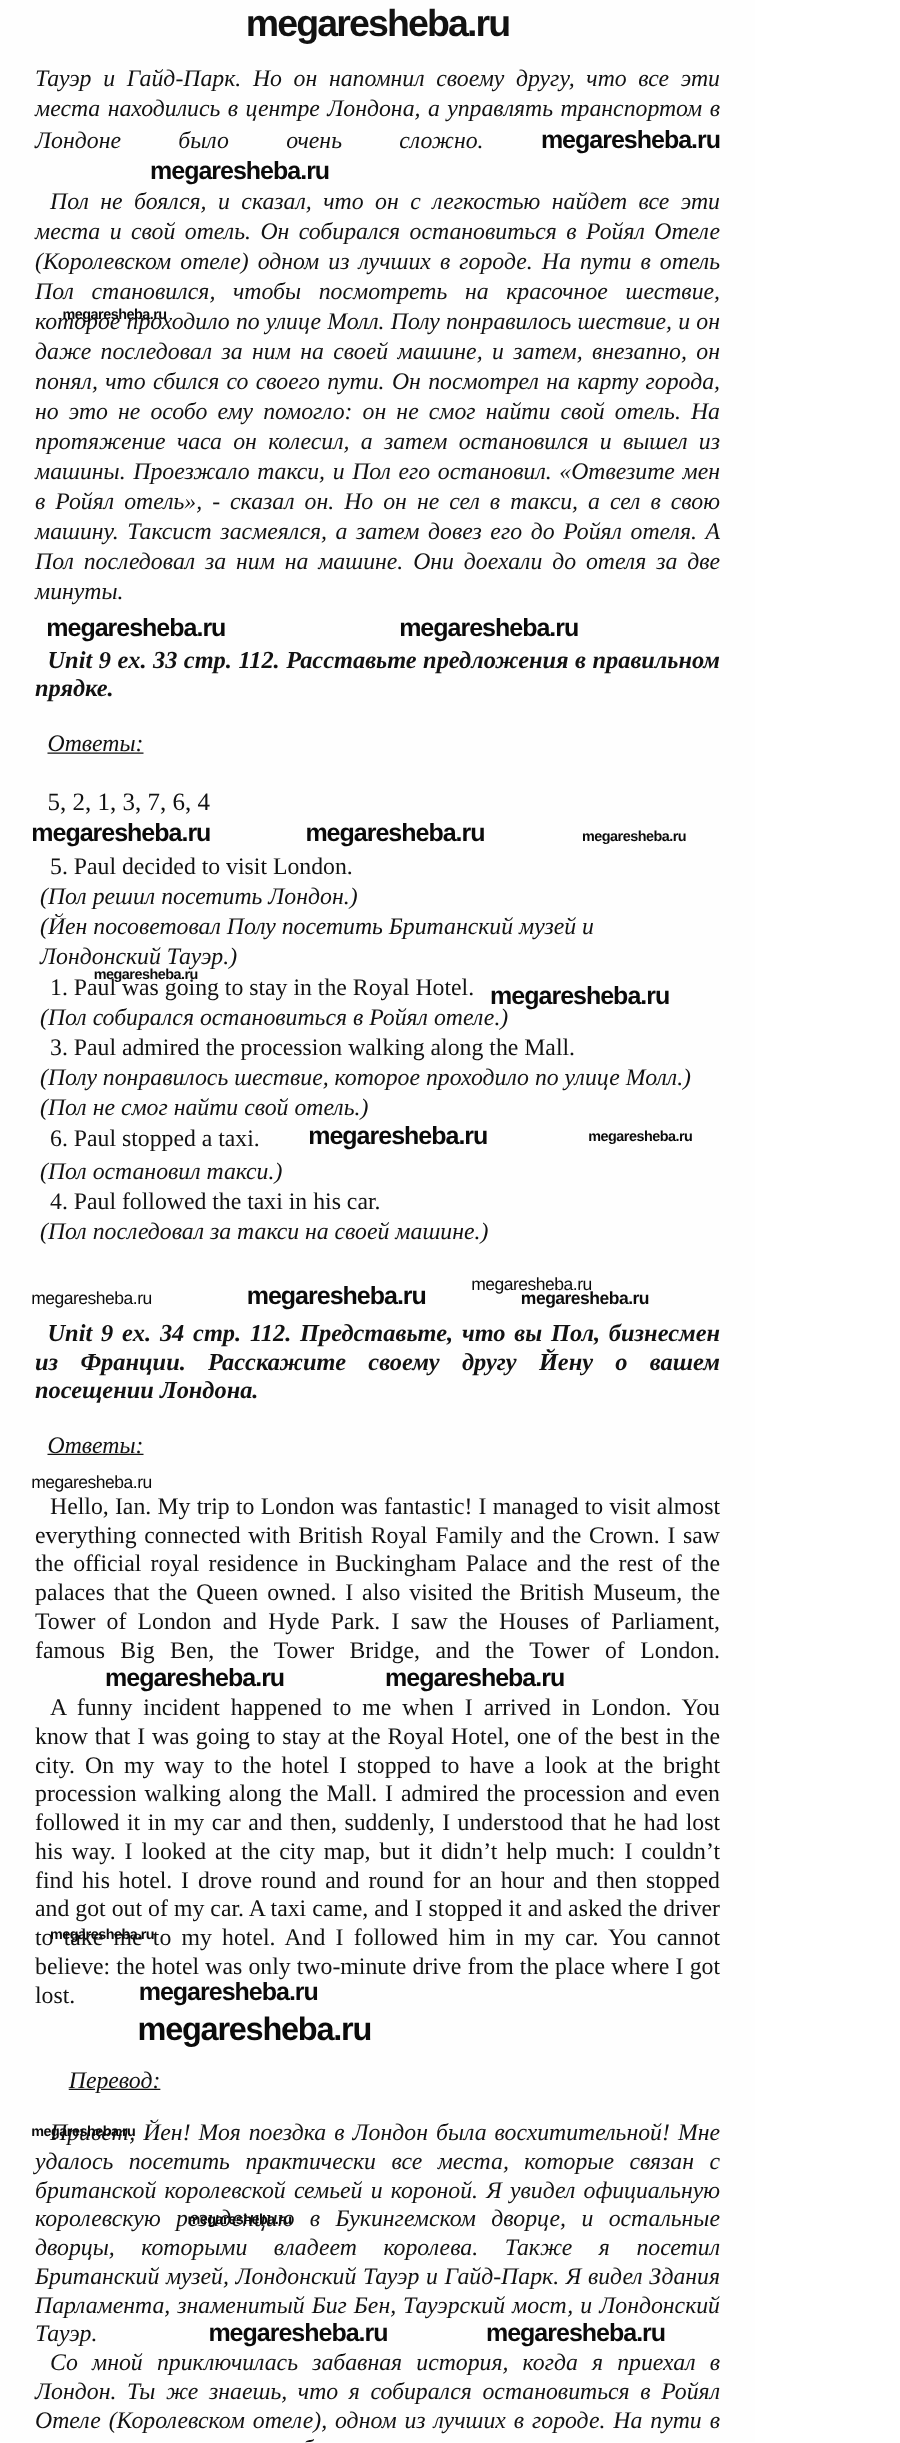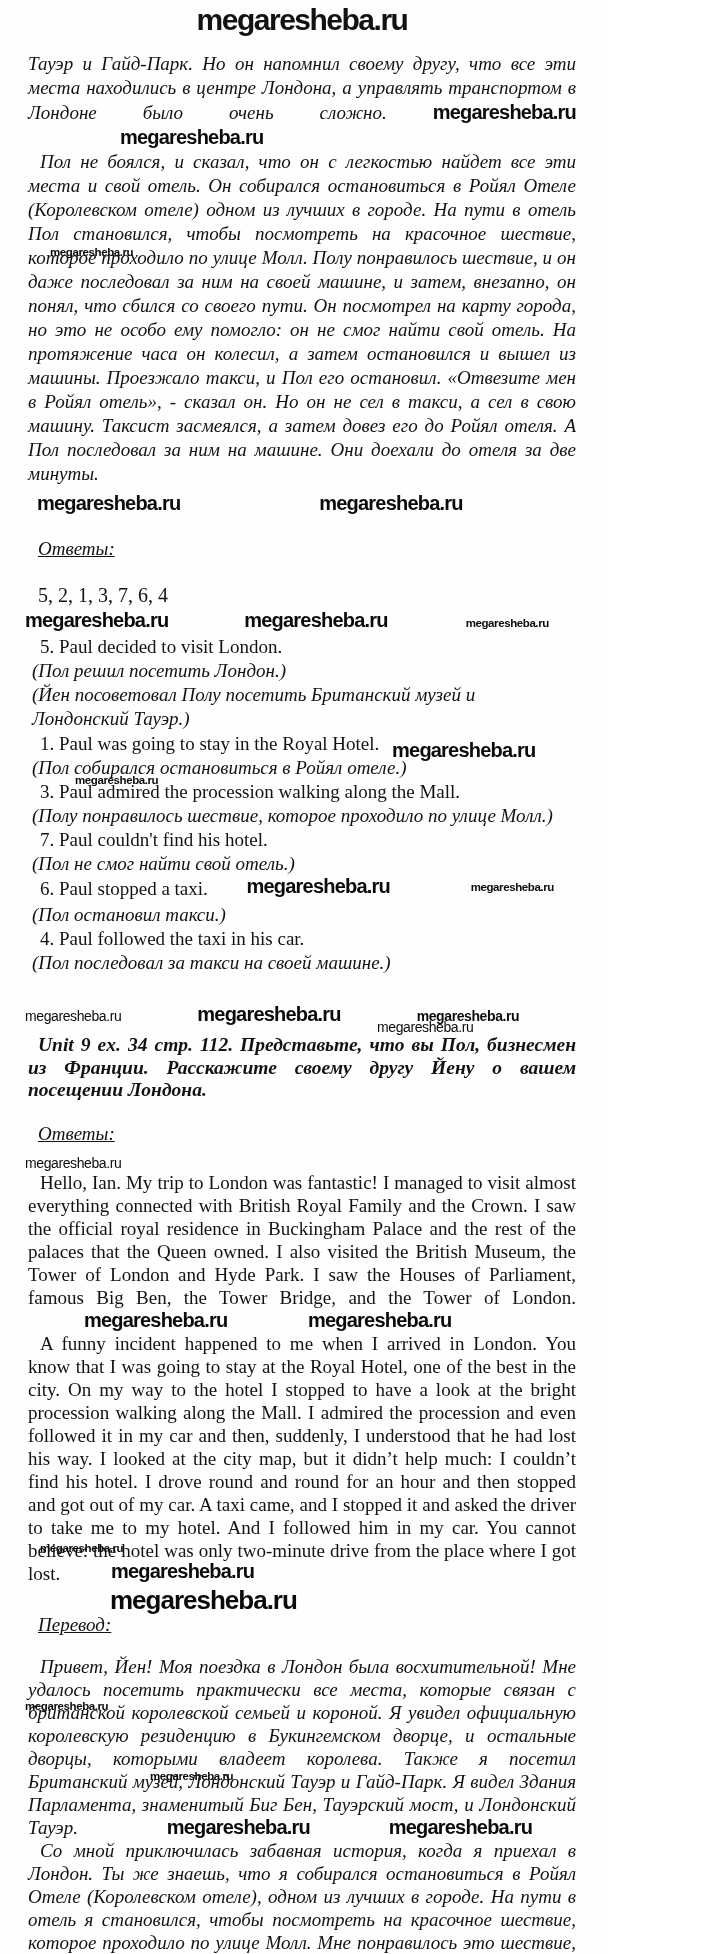--- a/index.html
+++ b/index.html
@@ -88,21 +88,21 @@
   }
   .order-line {
     margin:22px 0 0 10px;
     font-size:20px;
     line-height:24px;
   }
   .list { margin:0 0 0 4px; }
   .list p { margin:0; font-size:19px; line-height:24px; }
   .list .en { text-indent:8px; }
   .list .ru { font-style:italic; }
-  .translation-line { margin:0; font-size:19px; line-height:24px; }
+  .translation-line { margin:17px; font-size:19px; line-height:24px; }
   .rel { position:relative; }
 </style>
 </head>
 <body>
 
 <div class="page">
 
   <div class="site-header">megaresheba.ru</div>
 
   <p class="para italic p1">
@@ -111,20 +111,21 @@
     <span class="wm wm-lg" style="margin-left:92px;">megaresheba.ru</span>
   </p>
 
   <p class="para italic indent">Пол не боялся, и сказал, что он с легкостью найдет все эти места и свой отель. Он собирался остановиться в Ройял Отеле (Королевском отеле) одном из лучших в городе. На пути в отель Пол становился, чтобы посмотреть на красочное шествие, которое проходило по улице Молл. Полу понравилось шествие, и он даже последовал за ним на своей машине, и затем, внезапно, он понял, что сбился со своего пути. Он посмотрел на карту города, но это не особо ему помогло: он не смог найти свой отель. На протяжение часа он колесил, а затем остановился и вышел из машины. Проезжало такси, и Пол его остановил. «Отвезите мен в Ройял отель», - сказал он. Но он не сел в такси, а сел в свою машину. Таксист засмеялся, а затем довез его до Ройял отеля. А Пол последовал за ним на машине. Они доехали до отеля за две минуты.</p>
 
   <div class="wm-row row-a">
     <span class="wm wm-lg" style="margin-left:-3px;">megaresheba.ru</span>
     <span class="wm wm-lg" style="margin-left:135px;">megaresheba.ru</span>
   </div>
 
+  <p class="h-ex h-33">Unit 9 ex. 33 стр. 112. Расставьте предложения в правильном прядке.</p>
 
   <p class="answers-line answers-1">
     <span class="answers-label">Ответы:</span>
   </p>
 
   <p class="order-line">5, 2, 1, 3, 7, 6, 4</p>
 
   <div class="wm-row row-b">
     <span class="wm wm-lg" style="margin-left:-3px;">megaresheba.ru</span>
     <span class="wm wm-lg" style="margin-left:72px;">megaresheba.ru</span>
@@ -135,21 +136,20 @@
     <p class="en">5. Paul decided to visit London.</p>
     <p class="ru">(Пол решил посетить Лондон.)</p>
     <p class="ru">(Йен посоветовал Полу посетить Британский музей и Лондонский Тауэр.)</p>
     <p class="en">
       <span>1. Paul was going to stay in the Royal Hotel.</span>
       <span class="wm wm-lg rel" style="margin-left:8px; top:7px;">megaresheba.ru</span>
     </p>
     <p class="ru">(Пол собирался остановиться в Ройял отеле.)</p>
     <p class="en">3. Paul admired the procession walking along the Mall.</p>
     <p class="ru">(Полу понравилось шествие, которое проходило по улице Молл.)</p>
-    <p class="en">7. Paul couldn't find his hotel.</p>
     <p class="ru">(Пол не смог найти свой отель.)</p>
     <p class="en">
       <span>6. Paul stopped a taxi.</span>
       <span class="wm wm-lg rel" style="margin-left:34px; top:-2px;">megaresheba.ru</span>
       <span class="wm wm-sm rel" style="margin-left:76px; top:-4px;">megaresheba.ru</span>
     </p>
     <p class="ru">(Пол остановил такси.)</p>
     <p class="en">4. Paul followed the taxi in his car.</p>
     <p class="ru">(Пол последовал за такси на своей машине.)</p>
   </div>

